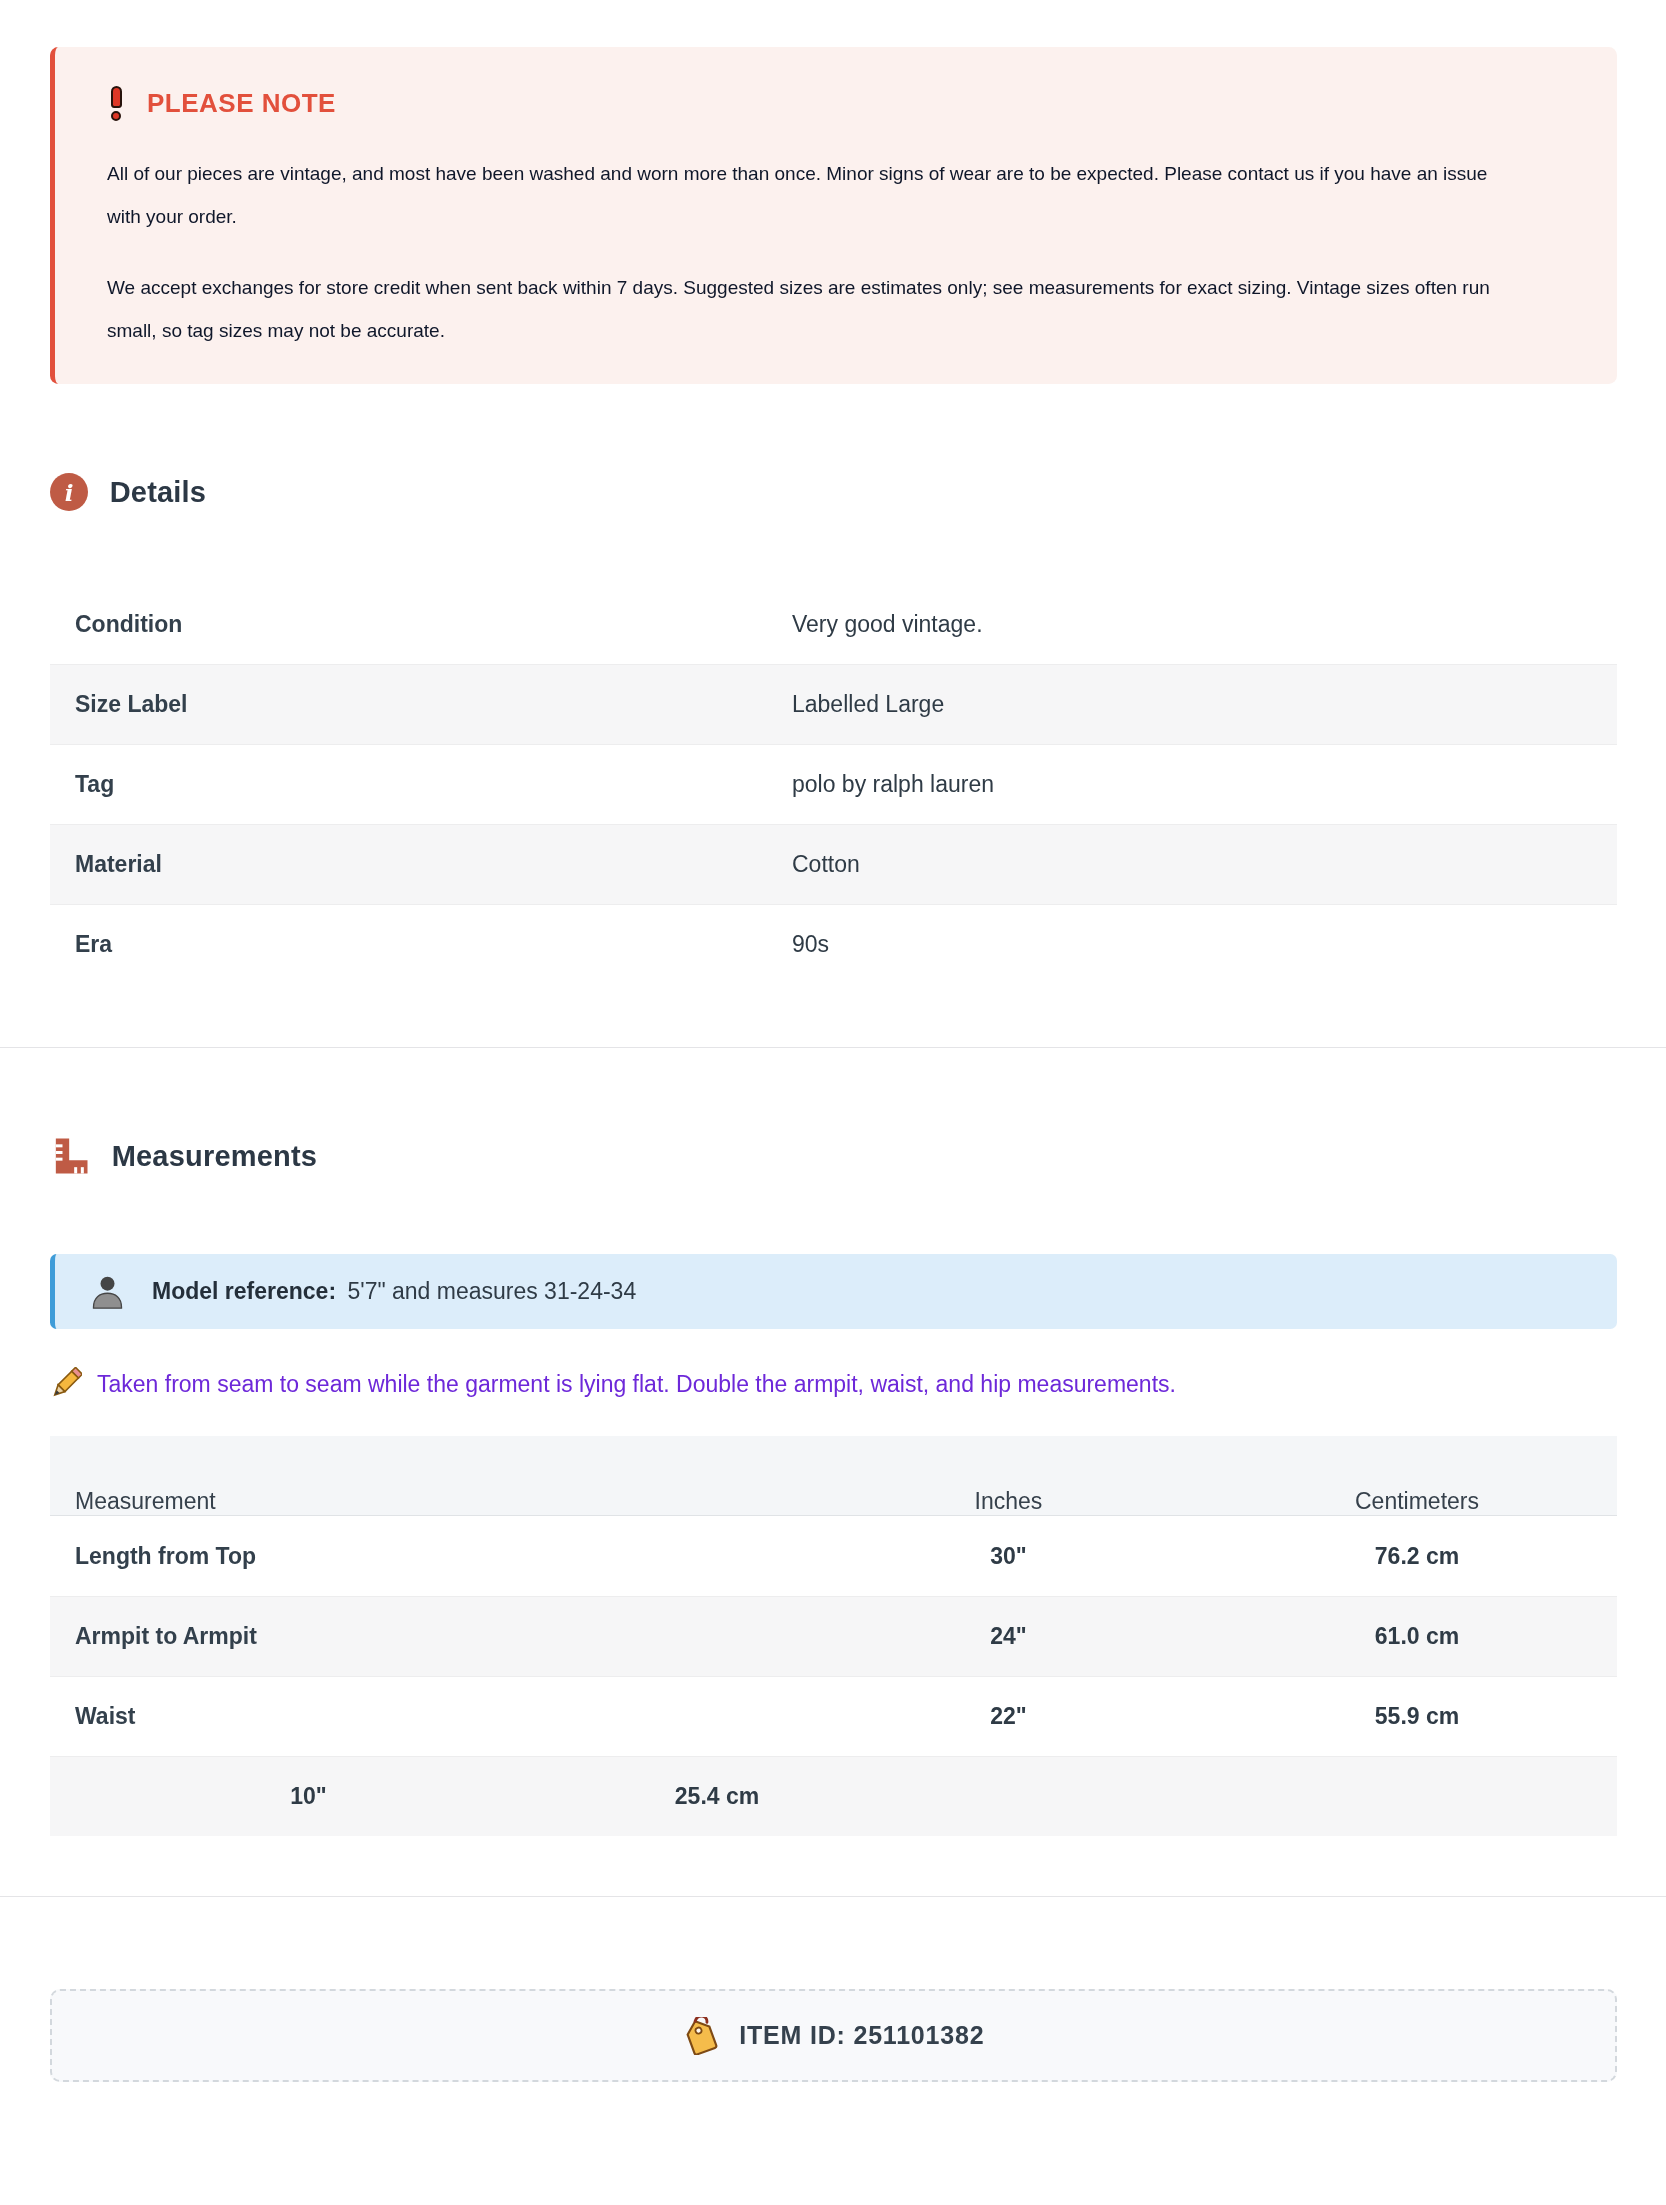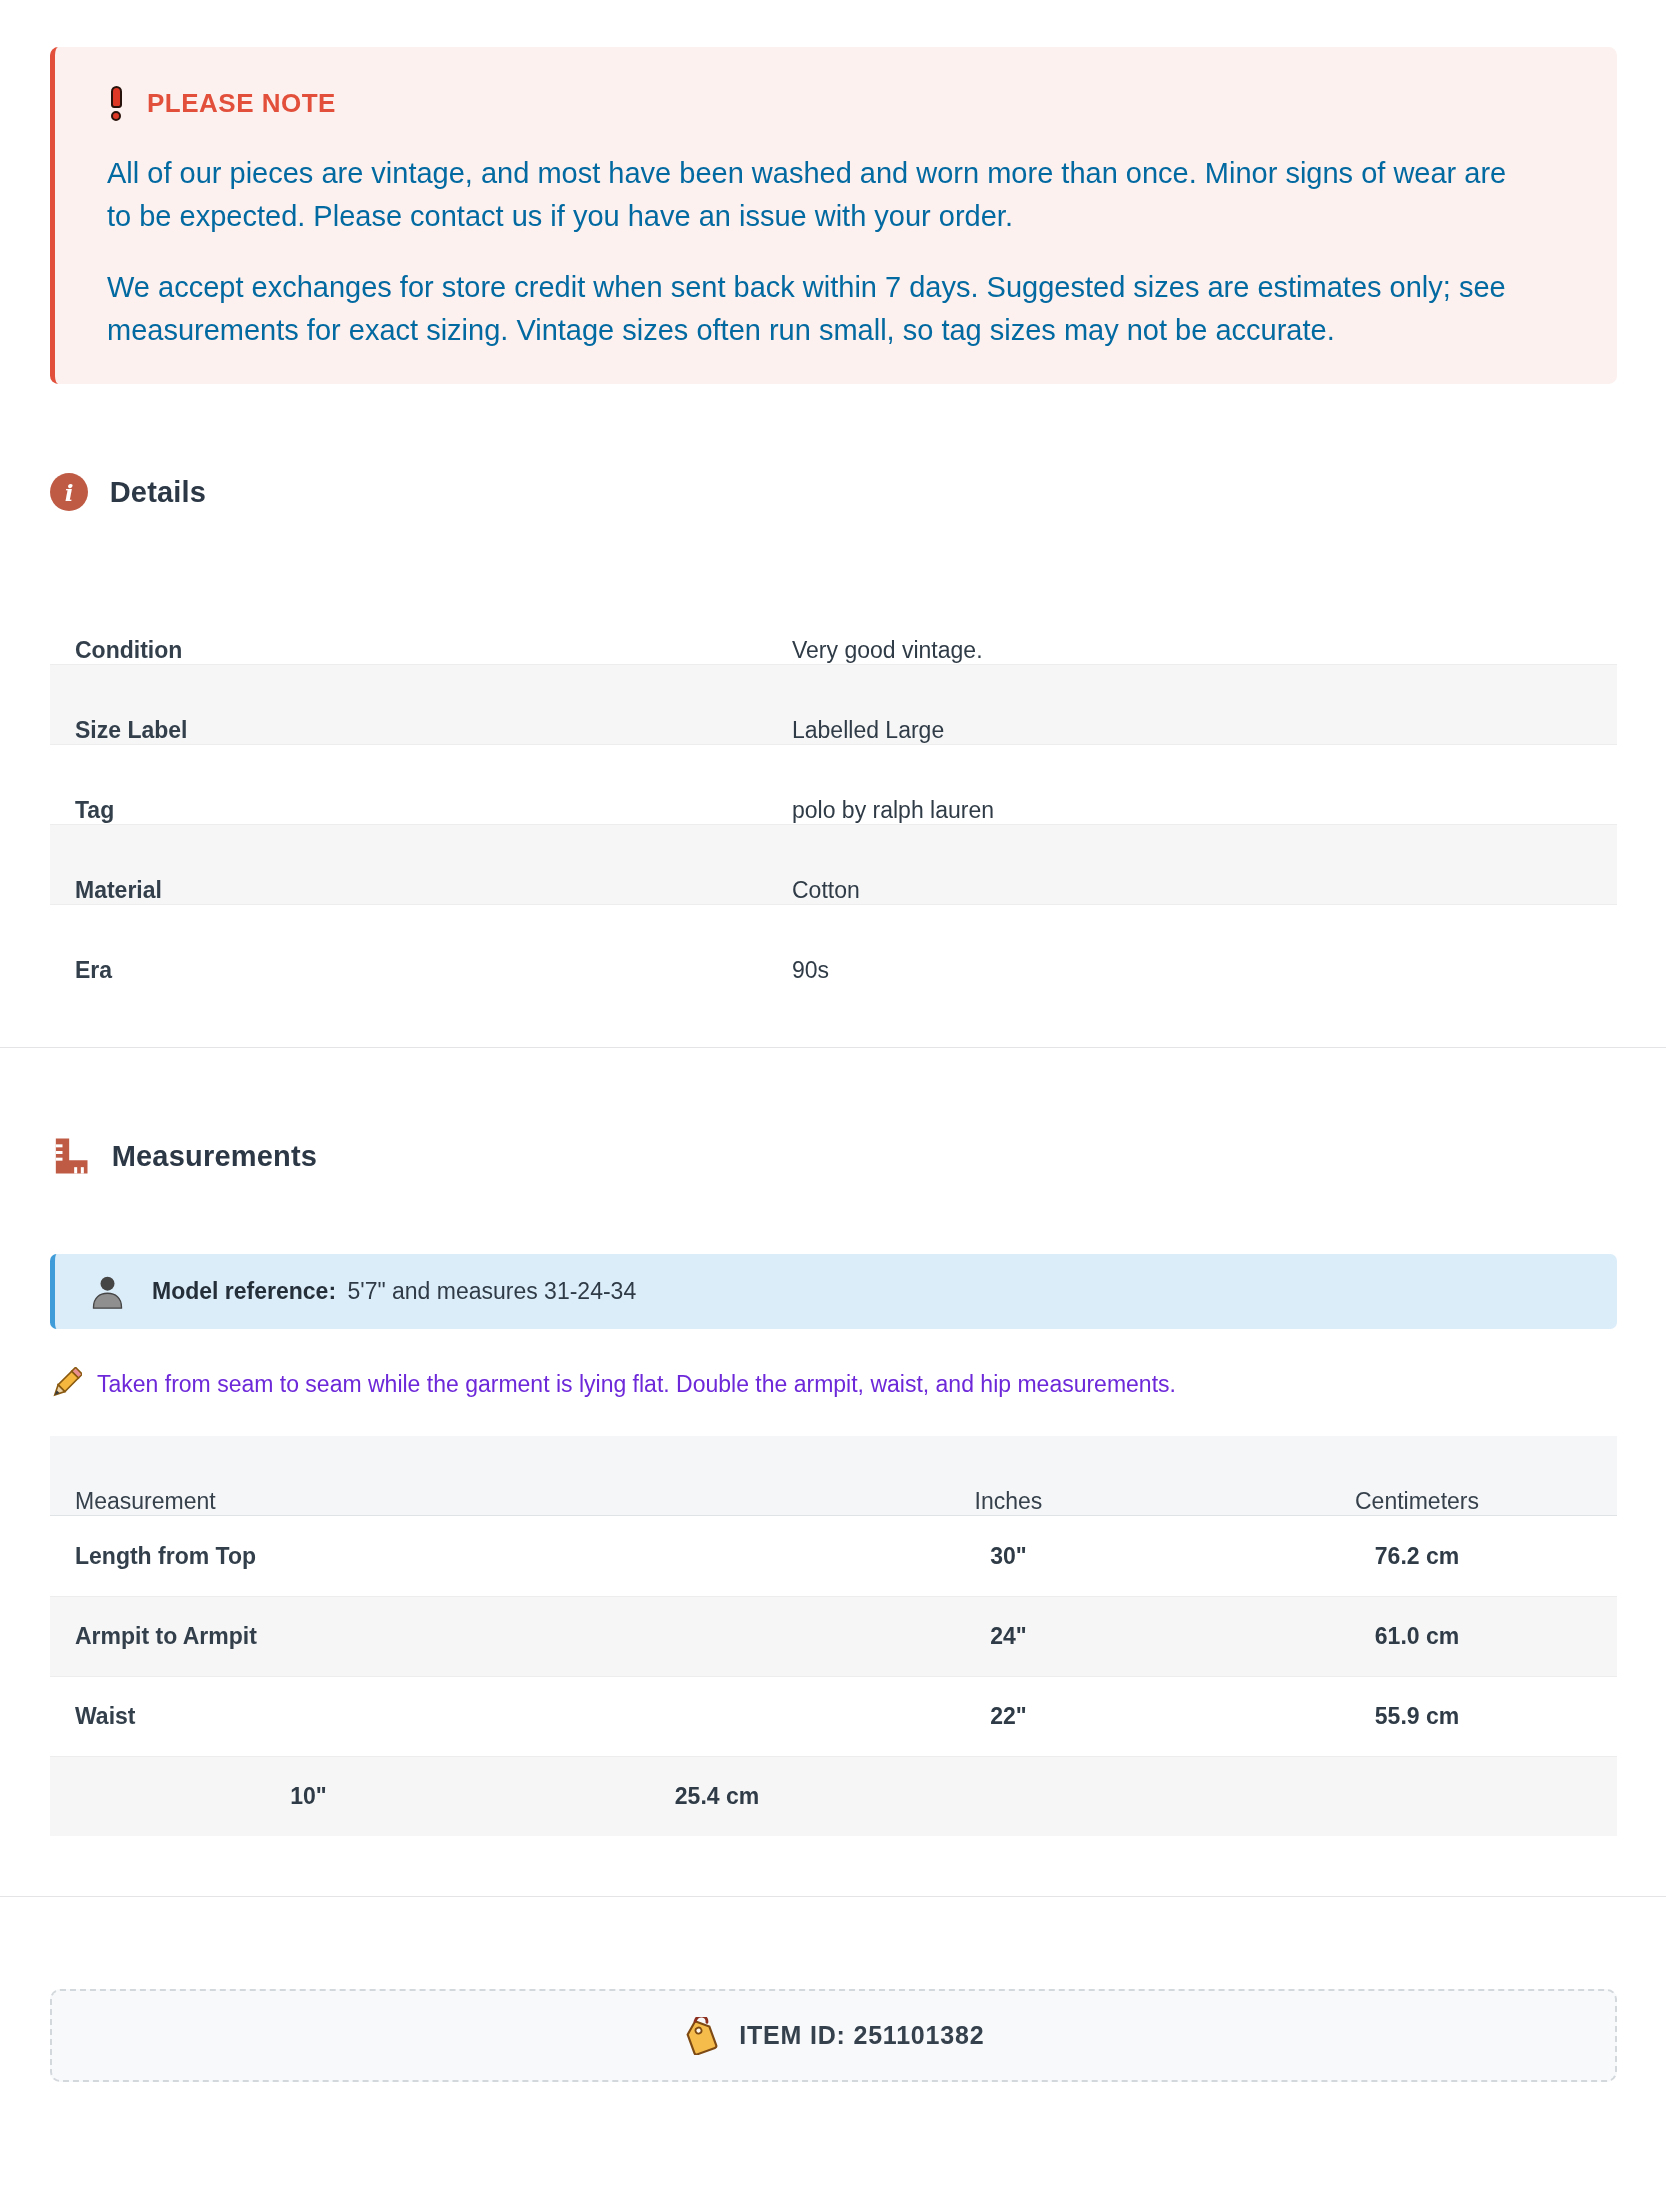--- a/index.html
+++ b/index.html
@@ -25,40 +25,40 @@
   .excl-icon { display: flex; flex-direction: column; align-items: center; width: 18.3px; }
   .excl-bar {
     width: 10.8px; height: 22.5px; background: #dd3726;
     border: 2.1px solid #27130c; border-radius: 5.8px 5.8px 3.3px 3.3px;
   }
   .excl-dot {
     width: 10px; height: 10px; margin-top: 3.3px; background: #dd3726;
     border: 2.1px solid #27130c; border-radius: 50%;
   }
   .alert-para {
-    font-size: 29px; line-height: 43px; color: #0369a1;
+    font-size: 19px; line-height: 43px; color: #0f172a;
     max-width: 1400px; margin-top: 28px;
   }
   .alert-para:first-of-type { margin-top: 30px; }
 
   
   .section-heading { display: flex; align-items: center; gap: 21.7px; height: 40px; }
   .section-heading h2 { font-size: 29px; font-weight: 600; color: #2c3845; letter-spacing: 0.2px; }
   .heading-details { margin-top: 88px; }
   .heading-measurements { margin-top: 88px; }
   .info-badge {
     width: 38px; height: 38px; border-radius: 50%; background: #bf5b45;
     color: #fff; display: flex; align-items: center; justify-content: center;
     font-family: "DejaVu Serif", serif; font-size: 23px; font-weight: 700; font-style: italic;
   }
   .icon-wrap { display: inline-flex; align-items: center; justify-content: center; }
 
   
   .kv-table { margin-top: 72px; }
-  .kv-row { display: flex; align-items: flex-end; height: 80px; padding: 0 25px; }
+  .kv-row { display: flex; align-items: center; height: 80px; padding: 0 25px; }
   .kv-row + .kv-row { border-top: 1.7px solid #ededee; }
   .kv-row:nth-child(even) { background: #f6f6f7; }
   .kv-label { width: 717px; font-weight: 700; color: #33404c; flex-shrink: 0; }
   .kv-value { font-weight: 400; color: #2f3b46; }
 
   
   .page-divider { border: 0; border-top: 1.7px solid #e4e4e7; width: 100%; }
   .divider-1 { margin-top: 63px; }
   .divider-2 { margin-top: 60px; }
 

